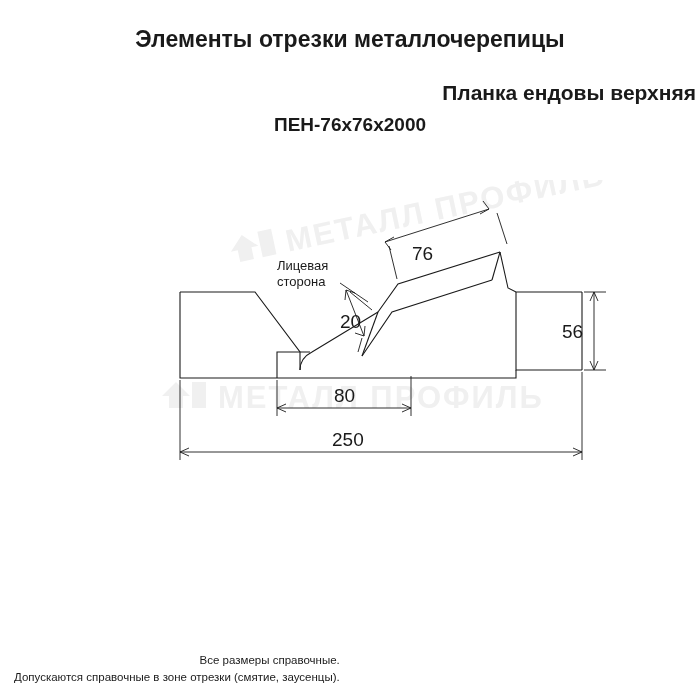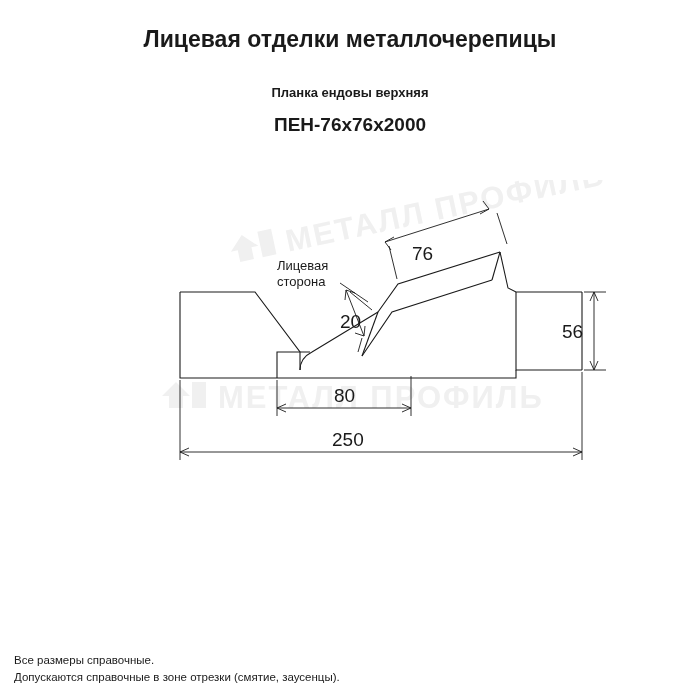--- a/index.html
+++ b/index.html
@@ -28,25 +28,26 @@
     text-align: center;
   }
   .main-title {
     font-size: 23px;
     font-weight: bold;
     letter-spacing: 0px;
     margin: 0;
     line-height: 30px;
   }
   .sub-title {
-    font-size: 13px;
+    font-size: 21px;
     font-weight: bold;
     margin: 4px;
     margin-top: 26px;
     line-height: 26px;
+    text-align: right;
   }
   .code-title {
     font-size: 19px;
     font-weight: bold;
     margin: 11px;
     margin-top: 6px;
     line-height: 26px;
   }
   .drawing {
     position: absolute;
@@ -58,20 +59,21 @@
   .footer {
     position: absolute;
     left: 14px;
     bottom: 14px;
     font-size: 11.5px;
     line-height: 17px;
     color: #1a1a1a;
   }
   .footer div {
     white-space: nowrap;
+    text-align: right;
   }
   svg { display: block; }
   .wm-text {
     font-family: "Liberation Sans", sans-serif;
     font-weight: bold;
     font-size: 31px;
     fill: #f0f0f0;
     letter-spacing: 2px;
   }
   .dim-text {
@@ -86,21 +88,21 @@
   }
   .ln { stroke: #1a1a1a; stroke-width: 1.1; fill: none; }
   .ln-thin { stroke: #1a1a1a; stroke-width: 0.9; fill: none; }
 </style>
 </head>
 <body>
 
 <div class="page">
 
   <div class="title-block">
-    <h1 class="main-title">Лицевая отделки металлочерепицы</h1>
+    <h1 class="main-title">Элементы отрезки металлочерепицы</h1>
     <div class="sub-title">Планка ендовы верхняя</div>
     <div class="code-title">ПЕН-76х76х2000</div>
   </div>
 
   <div class="drawing">
     <svg width="700" height="350" viewBox="0 0 700 350">
 
       <g>
 
         <g transform="translate(228,58) rotate(-12)">

